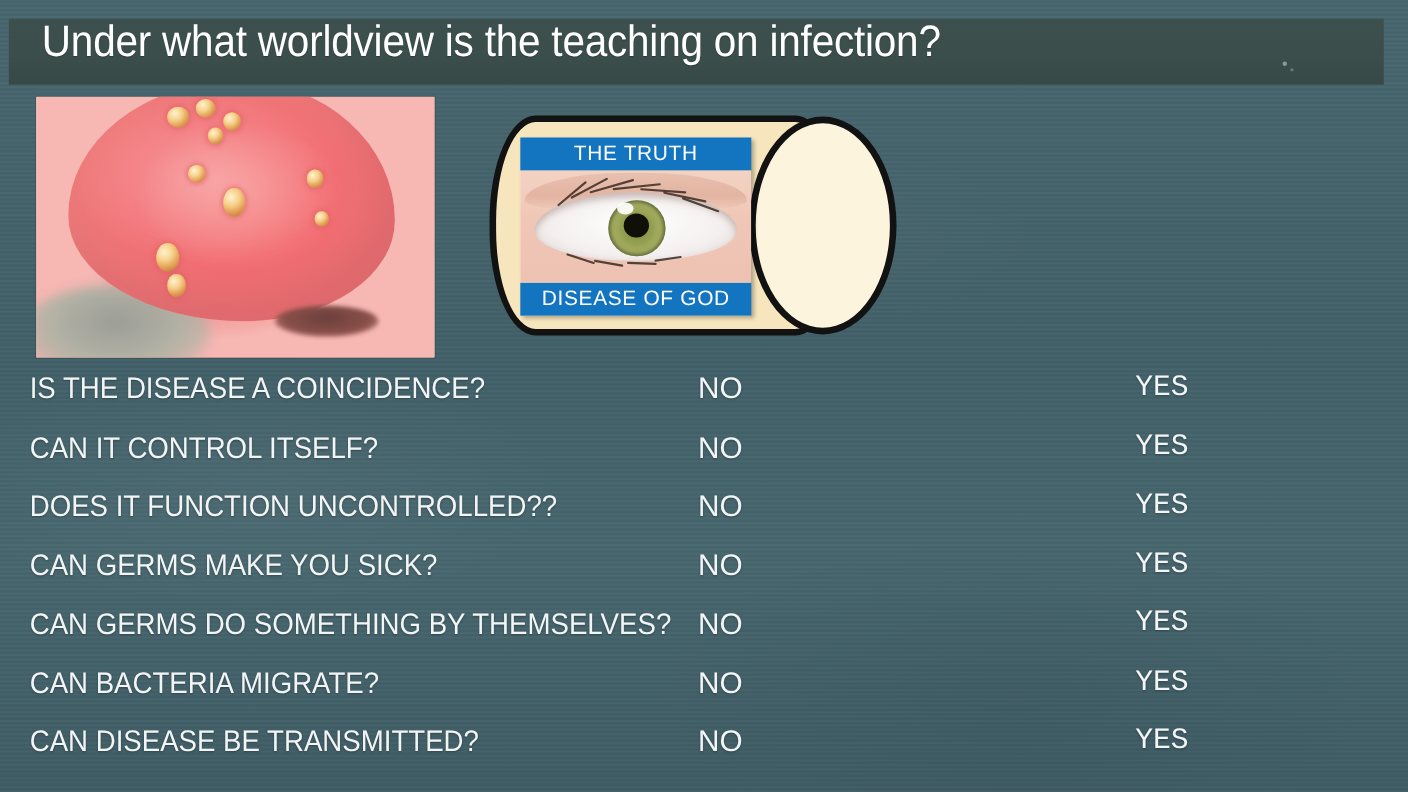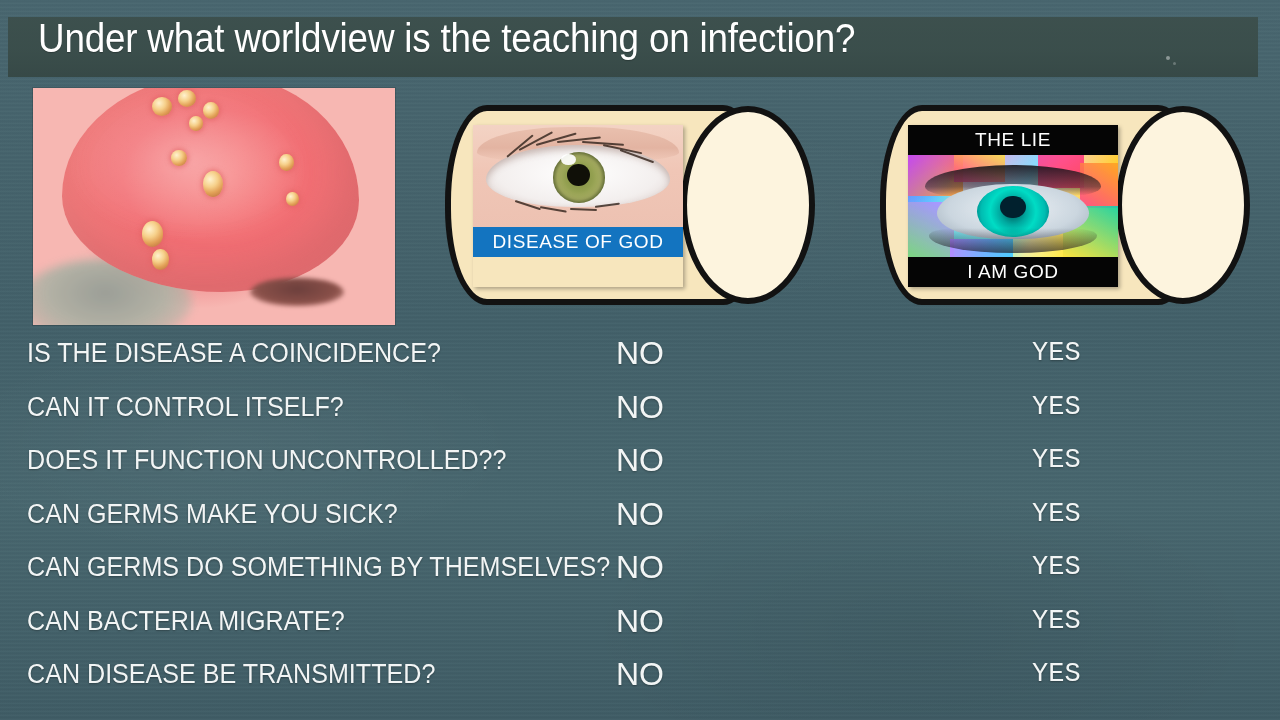--- a/index.html
+++ b/index.html
@@ -322,22 +322,22 @@
     font-family: "Liberation Sans", sans-serif;
     transform: scaleX(0.93);
     transform-origin: left center;
     text-shadow: 0 1px 2px rgba(0,0,0,0.30);
   }
   .a-no {
     position: absolute;
     left: 605px;
     top: 0;
     width: 70px;
-    text-align: center;
-    font-size: 32px;
+    text-align: right;
+    font-size: 27px;
     line-height: 34px;
     color: #f2f5f5;
     font-family: "Liberation Sans", sans-serif;
     text-shadow: 0 1px 2px rgba(0,0,0,0.30);
   }
   .a-yes {
     position: absolute;
     left: 1032px;
     top: 0;
     width: 80px;
@@ -373,20 +373,21 @@
     <div class="pustule" style="left:68%; top:28%; width:4%;   height:7%;"></div>
     <div class="pustule" style="left:70%; top:44%; width:3.5%; height:6%;"></div>
     <div class="pustule" style="left:30%; top:56%; width:6%;   height:11%;"></div>
     <div class="pustule" style="left:33%; top:68%; width:4.5%; height:9%;"></div>
   </div>
 
   <div class="cylinder" style="left:445px; width:375px;">
     <div class="cyl-body" style="width:320px;"></div>
     <div class="cyl-cap" style="left:236px; width:134px;"></div>
     <div class="panel truth" style="left:28px; top:20px; width:210px; height:162px;">
+      <div class="banner">THE TRUTH</div>
       <div class="eyewrap" style="height:102px;">
         <div class="eye-nat">
           <div class="lid-top"></div>
           <div class="sclera"></div>
           <div class="iris"></div>
           <div class="pupil"></div>
           <div class="glint"></div>
           <div class="lash" style="left:16%; top:30%; width:16%; transform:rotate(-40deg);"></div>
           <div class="lash" style="left:22%; top:24%; width:18%; transform:rotate(-28deg);"></div>
           <div class="lash" style="left:30%; top:19%; width:20%; transform:rotate(-16deg);"></div>
@@ -397,76 +398,52 @@
           <div class="lash" style="left:20%; top:74%; width:13%; transform:rotate(18deg);"></div>
           <div class="lash" style="left:32%; top:79%; width:13%; transform:rotate(10deg);"></div>
           <div class="lash" style="left:46%; top:81%; width:13%; transform:rotate(2deg);"></div>
           <div class="lash" style="left:58%; top:79%; width:12%; transform:rotate(-8deg);"></div>
         </div>
       </div>
       <div class="banner">DISEASE OF GOD</div>
     </div>
   </div>
 
-  <div class="cylinder" style="left:880px; width:375px;">
-    <div class="cyl-body" style="width:320px;"></div>
-    <div class="cyl-cap" style="left:236px; width:134px;"></div>
-    <div class="panel lie" style="left:28px; top:20px; width:210px; height:162px;">
-      <div class="banner">THE LIE</div>
-      <div class="eyewrap" style="height:102px;">
-        <div class="eye-poly">
-          <div class="facet" style="left:0%;  top:0%;  width:26%; height:40%; background:linear-gradient(135deg,#b04fd0,#f2a33c);"></div>
-          <div class="facet" style="left:22%; top:0%;  width:24%; height:26%; background:linear-gradient(200deg,#f6e05e,#e6448a);"></div>
-          <div class="facet" style="left:62%; top:0%;  width:22%; height:32%; background:linear-gradient(160deg,#e6448a,#ef3b5b);"></div>
-          <div class="facet" style="left:82%; top:8%;  width:18%; height:44%; background:linear-gradient(210deg,#f2a33c,#e6448a);"></div>
-          <div class="facet" style="left:0%;  top:46%; width:22%; height:54%; background:linear-gradient(30deg,#8bd17c,#b388ff);"></div>
-          <div class="facet" style="left:74%; top:50%; width:26%; height:50%; background:linear-gradient(30deg,#f6e05e,#20c9b5);"></div>
-          <div class="facet" style="left:20%; top:82%; width:30%; height:18%; background:linear-gradient(90deg,#b388ff,#4fc3f7);"></div>
-          <div class="brow"></div>
-          <div class="sclera2"></div>
-          <div class="iris2"></div>
-          <div class="pupil2"></div>
-          <div class="lower"></div>
-        </div>
-      </div>
-      <div class="banner">I AM GOD</div>
+
+  <div id="qa">
+    <div class="qa-row">
+      <div class="q-text">IS THE DISEASE A COINCIDENCE?</div>
+      <div class="a-no">NO</div>
+      <div class="a-yes">YES</div>
+    </div>
+    <div class="qa-row">
+      <div class="q-text">CAN IT CONTROL ITSELF?</div>
+      <div class="a-no">NO</div>
+      <div class="a-yes">YES</div>
+    </div>
+    <div class="qa-row">
+      <div class="q-text">DOES IT FUNCTION UNCONTROLLED??</div>
+      <div class="a-no">NO</div>
+      <div class="a-yes">YES</div>
+    </div>
+    <div class="qa-row">
+      <div class="q-text">CAN GERMS MAKE YOU SICK?</div>
+      <div class="a-no">NO</div>
+      <div class="a-yes">YES</div>
+    </div>
+    <div class="qa-row">
+      <div class="q-text">CAN GERMS DO SOMETHING BY THEMSELVES?</div>
+      <div class="a-no">NO</div>
+      <div class="a-yes">YES</div>
+    </div>
+    <div class="qa-row">
+      <div class="q-text">CAN BACTERIA MIGRATE?</div>
+      <div class="a-no">NO</div>
+      <div class="a-yes">YES</div>
+    </div>
+    <div class="qa-row">
+      <div class="q-text">CAN DISEASE BE TRANSMITTED?</div>
+      <div class="a-no">NO</div>
+      <div class="a-yes">YES</div>
     </div>
   </div>
 
-  <div id="qa">
-    <div class="qa-row">
-      <div class="q-text">IS THE DISEASE A COINCIDENCE?</div>
-      <div class="a-no">NO</div>
-      <div class="a-yes">YES</div>
-    </div>
-    <div class="qa-row">
-      <div class="q-text">CAN IT CONTROL ITSELF?</div>
-      <div class="a-no">NO</div>
-      <div class="a-yes">YES</div>
-    </div>
-    <div class="qa-row">
-      <div class="q-text">DOES IT FUNCTION UNCONTROLLED??</div>
-      <div class="a-no">NO</div>
-      <div class="a-yes">YES</div>
-    </div>
-    <div class="qa-row">
-      <div class="q-text">CAN GERMS MAKE YOU SICK?</div>
-      <div class="a-no">NO</div>
-      <div class="a-yes">YES</div>
-    </div>
-    <div class="qa-row">
-      <div class="q-text">CAN GERMS DO SOMETHING BY THEMSELVES?</div>
-      <div class="a-no">NO</div>
-      <div class="a-yes">YES</div>
-    </div>
-    <div class="qa-row">
-      <div class="q-text">CAN BACTERIA MIGRATE?</div>
-      <div class="a-no">NO</div>
-      <div class="a-yes">YES</div>
-    </div>
-    <div class="qa-row">
-      <div class="q-text">CAN DISEASE BE TRANSMITTED?</div>
-      <div class="a-no">NO</div>
-      <div class="a-yes">YES</div>
-    </div>
-  </div>
-
 </div>
 
 </body></html>

